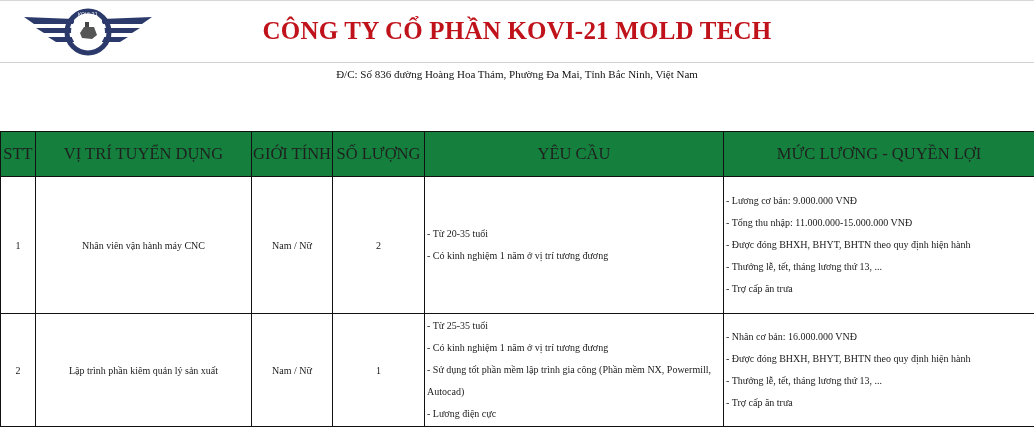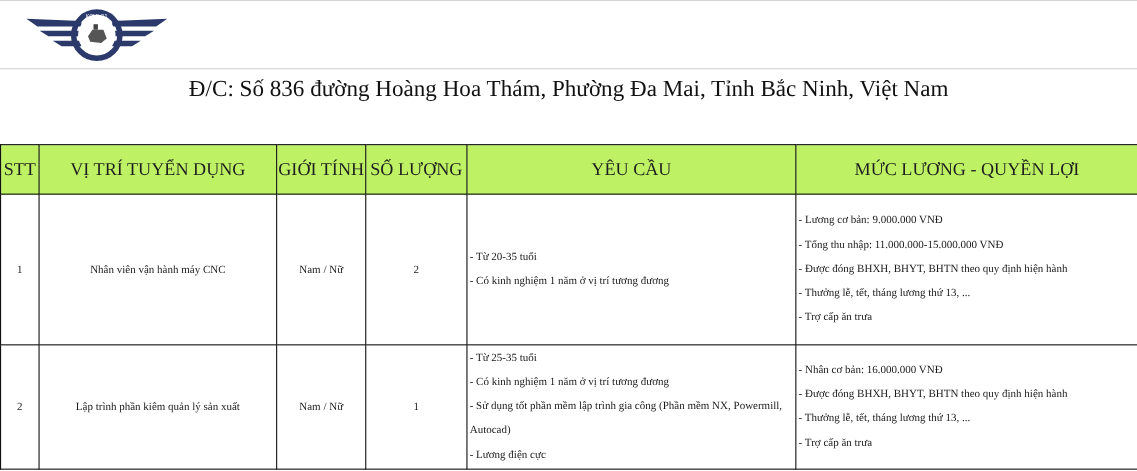--- a/index.html
+++ b/index.html
@@ -4,25 +4,25 @@
 <style>
   html, body { margin: 0; padding: 0; background: #ffffff; }
   body { width: 1034px; height: 428px; overflow: hidden; position: relative;
          font-family: "Liberation Serif", "DejaVu Serif", serif; color: #1a1a1a; }
   .top { position: absolute; left: 0; top: 0; width: 1034px; height: 131px; background: #fff;
          border-top: 1px solid #d8d8d8; box-sizing: border-box; }
   .logo { position: absolute; left: 22px; top: 4px; width: 132px; height: 56px; }
   .company-title { position: absolute; left: 0; width: 1034px; top: 16px; text-align: center;
          font-size: 25px; font-weight: bold; color: #c0121a; letter-spacing: 0.2px; }
   .sep { position: absolute; left: 0; top: 61px; width: 1034px; height: 1px; background: #d0d0d0; }
-  .info { position: absolute; left: 0; width: 1034px; text-align: center; font-size: 21px; color: #111; }
+  .info { position: absolute; left: 0; width: 1034px; text-align: center; font-size: 11px; color: #111; }
   .info.l1 { top: 67px; } .info.l2 { top: 88px; } .info.l3 { top: 109px; }
   table { position: absolute; left: 0; top: 131px; border-collapse: collapse; table-layout: fixed; width: 1034px; }
   td, th { border: 1.5px solid #111; font-size: 10px; padding: 0; font-weight: normal; }
-  th { background: #bef264; height: 44px; font-size: 16.5px; text-align: center; color: #1f1f1f; }
+  th { background: #15803d; height: 44px; font-size: 16.5px; text-align: center; color: #1f1f1f; }
   td.center { text-align: center; vertical-align: middle; }
   td.list { vertical-align: middle; padding: 0 2px; line-height: 22px; }
   tr.r1 td { height: 136px; }
   tr.r2 td { height: 112px; }
   .li { display: block; }
 </style>
 </head>
 <body>
 
 <div class="top">
@@ -34,20 +34,21 @@
       <path d="M130 12 L80 14 L80 19 L120 19 Z"></path>
       <path d="M118 23 L80 23 L80 28 L110 28 Z"></path>
       <path d="M106 32 L80 32 L80 37 L98 37 Z"></path>
       <circle cx="66" cy="27" r="21" fill="none" stroke="#2b3a6b" stroke-width="5"></circle>
     </g>
     <circle cx="66" cy="27" r="17" fill="#fff"></circle>
     <path d="M58 28 L62 22 L72 22 L75 30 L70 34 L60 33 Z" fill="#555"></path>
     <rect x="63" y="17" width="4" height="5" fill="#444"></rect>
     <text x="66" y="11" text-anchor="middle" font-size="5" fill="#fff" font-family="DejaVu Sans, sans-serif">KOVI-21</text>
   </svg>
+  <div class="company-title">CÔNG TY CỔ PHẦN KOVI-21 MOLD TECH</div>
   <div class="sep"></div>
   <div class="info l1">Đ/C: Số 836 đường Hoàng Hoa Thám, Phường Đa Mai, Tỉnh Bắc Ninh, Việt Nam</div>
 </div>
 
 <table>
   <colgroup>
     <col style="width:35px">
       <col style="width:216px">
       <col style="width:81px">
     <col style="width:92px">

